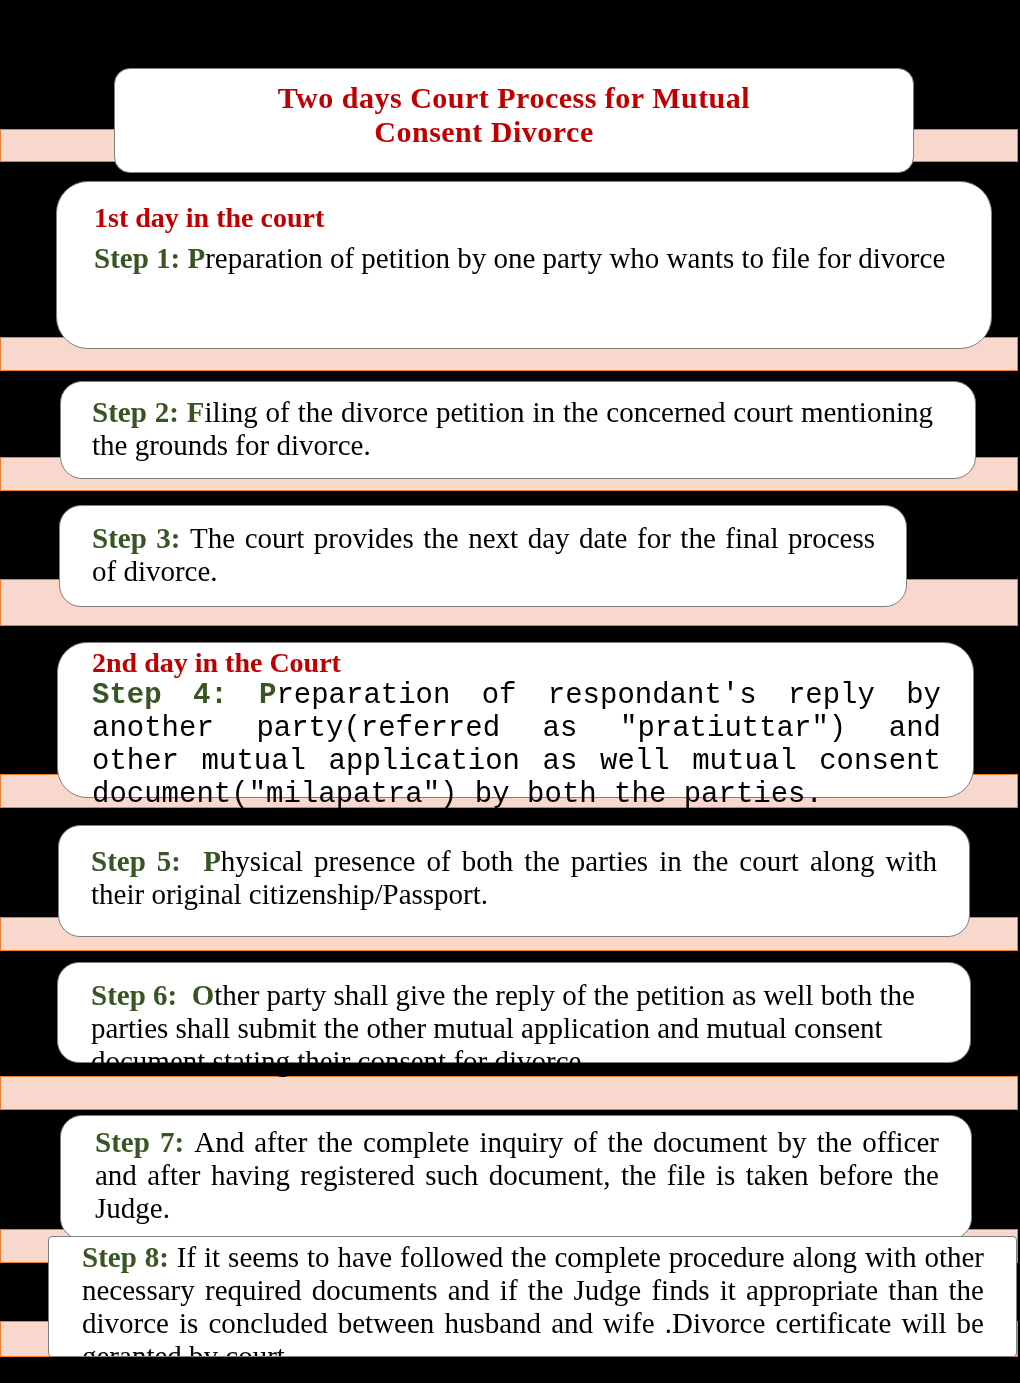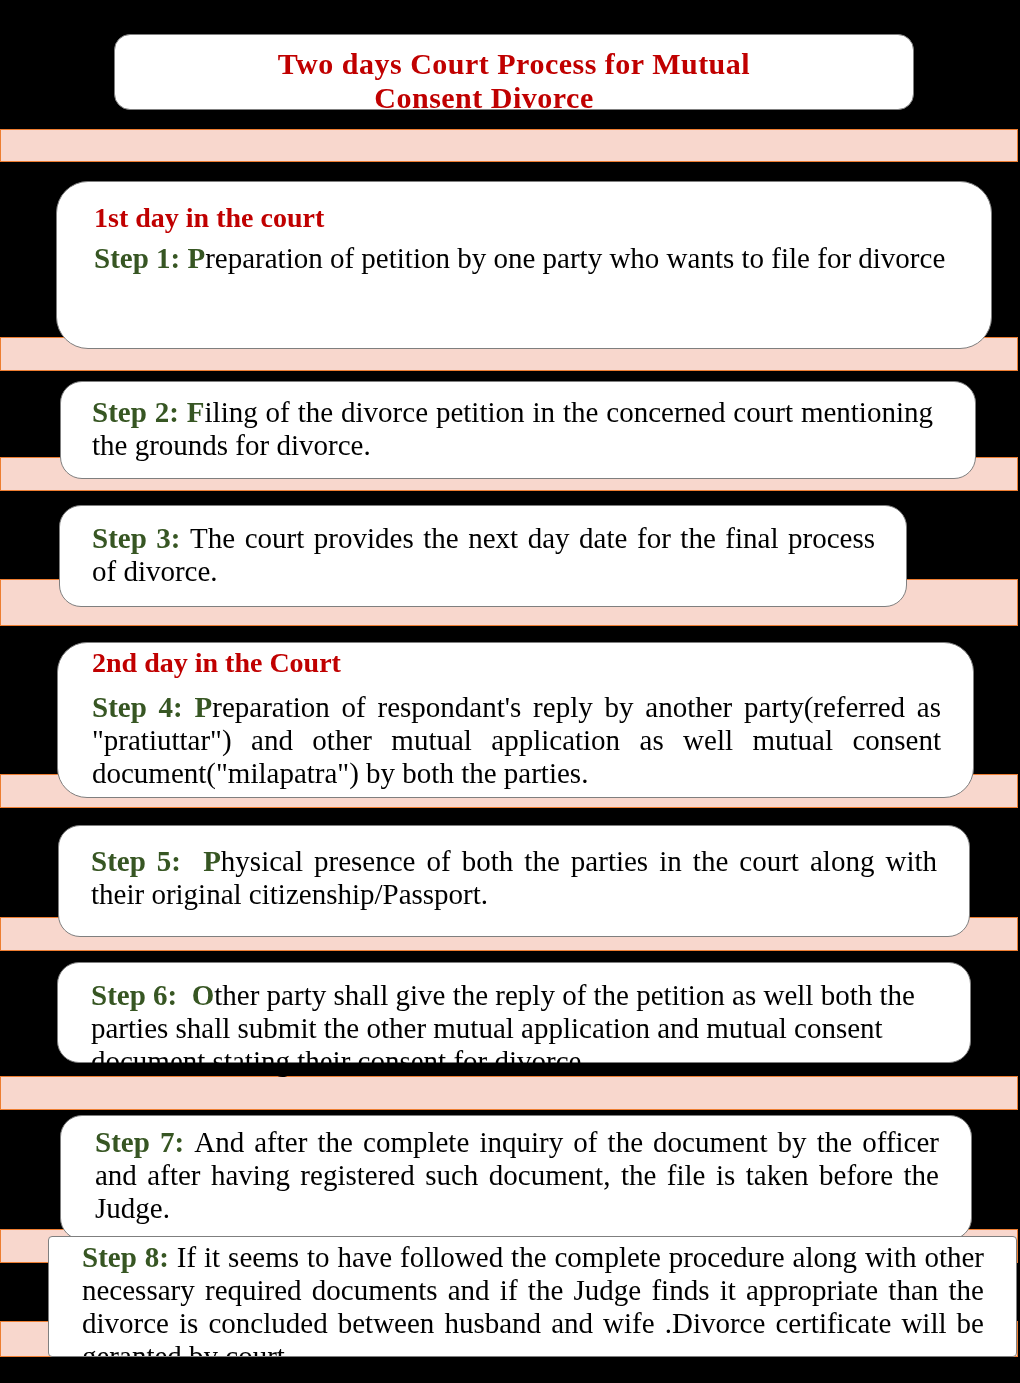--- a/index.html
+++ b/index.html
@@ -19,21 +19,21 @@
 <div class="band" style="top:129px;height:33px;"></div>
 <div class="band" style="top:337px;height:34px;"></div>
 <div class="band" style="top:457px;height:34px;"></div>
 <div class="band" style="top:579px;height:47px;"></div>
 <div class="band" style="top:774px;height:34px;"></div>
 <div class="band" style="top:917px;height:34px;"></div>
 <div class="band" style="top:1076px;height:34px;"></div>
 <div class="band" style="top:1229px;height:34px;"></div>
 <div class="band" style="top:1321px;height:36px;"></div>
 
-<div class="box title-box" style="left:114px;top:34px;width:800px;height:76px;border-radius:16px;">
+<div class="box title-box" style="left:114px;top:68px;width:800px;height:105px;border-radius:16px;">
   <div class="title">Two days Court Process for Mutual</div>
   <div class="title" style="margin-right:60px;">Consent  Divorce</div>
 </div>
 
 <div class="box" style="left:56px;top:181px;width:936px;height:168px;border-radius:32px;padding:20px 35px 0 37px;">
   <div class="day">1st day in the court</div>
   <div class="step-text" style="margin-top:8px;">
     <span class="lbl">Step 1: </span><span class="lbl">P</span><span>reparation of petition by one party who wants to file for divorce</span>
   </div>
 </div>
@@ -45,21 +45,21 @@
 </div>
 
 <div class="box" style="left:59px;top:505px;width:848px;height:102px;padding:16px 31px 0 32px;">
   <div class="step-text">
     <span class="lbl">Step 3: </span><span>The court provides the next day date for the final process of divorce.</span>
   </div>
 </div>
 
 <div class="box" style="left:57px;top:642px;width:917px;height:156px;border-radius:30px;padding:4px 32px 0 34px;">
   <div class="day">2nd day in the Court</div>
-  <div class="step-text" style="margin-top:12px;">
+  <div class="step-text" style="margin-top:0;font-family:Liberation Mono, monospace;">
     <span class="lbl">Step 4: </span><span class="lbl">P</span><span>reparation of respondant's reply by another party(referred as "pratiuttar") and other mutual application as well mutual consent document("milapatra") by both the parties.</span>
   </div>
 </div>
 
 <div class="box" style="left:58px;top:825px;width:912px;height:112px;padding:19px 32px 0 32px;">
   <div class="step-text">
     <span class="lbl" style="white-space:pre;">Step 5:  </span><span class="lbl">P</span><span>hysical presence of both the parties in the court along with their original citizenship/Passport.</span>
   </div>
 </div>
 

